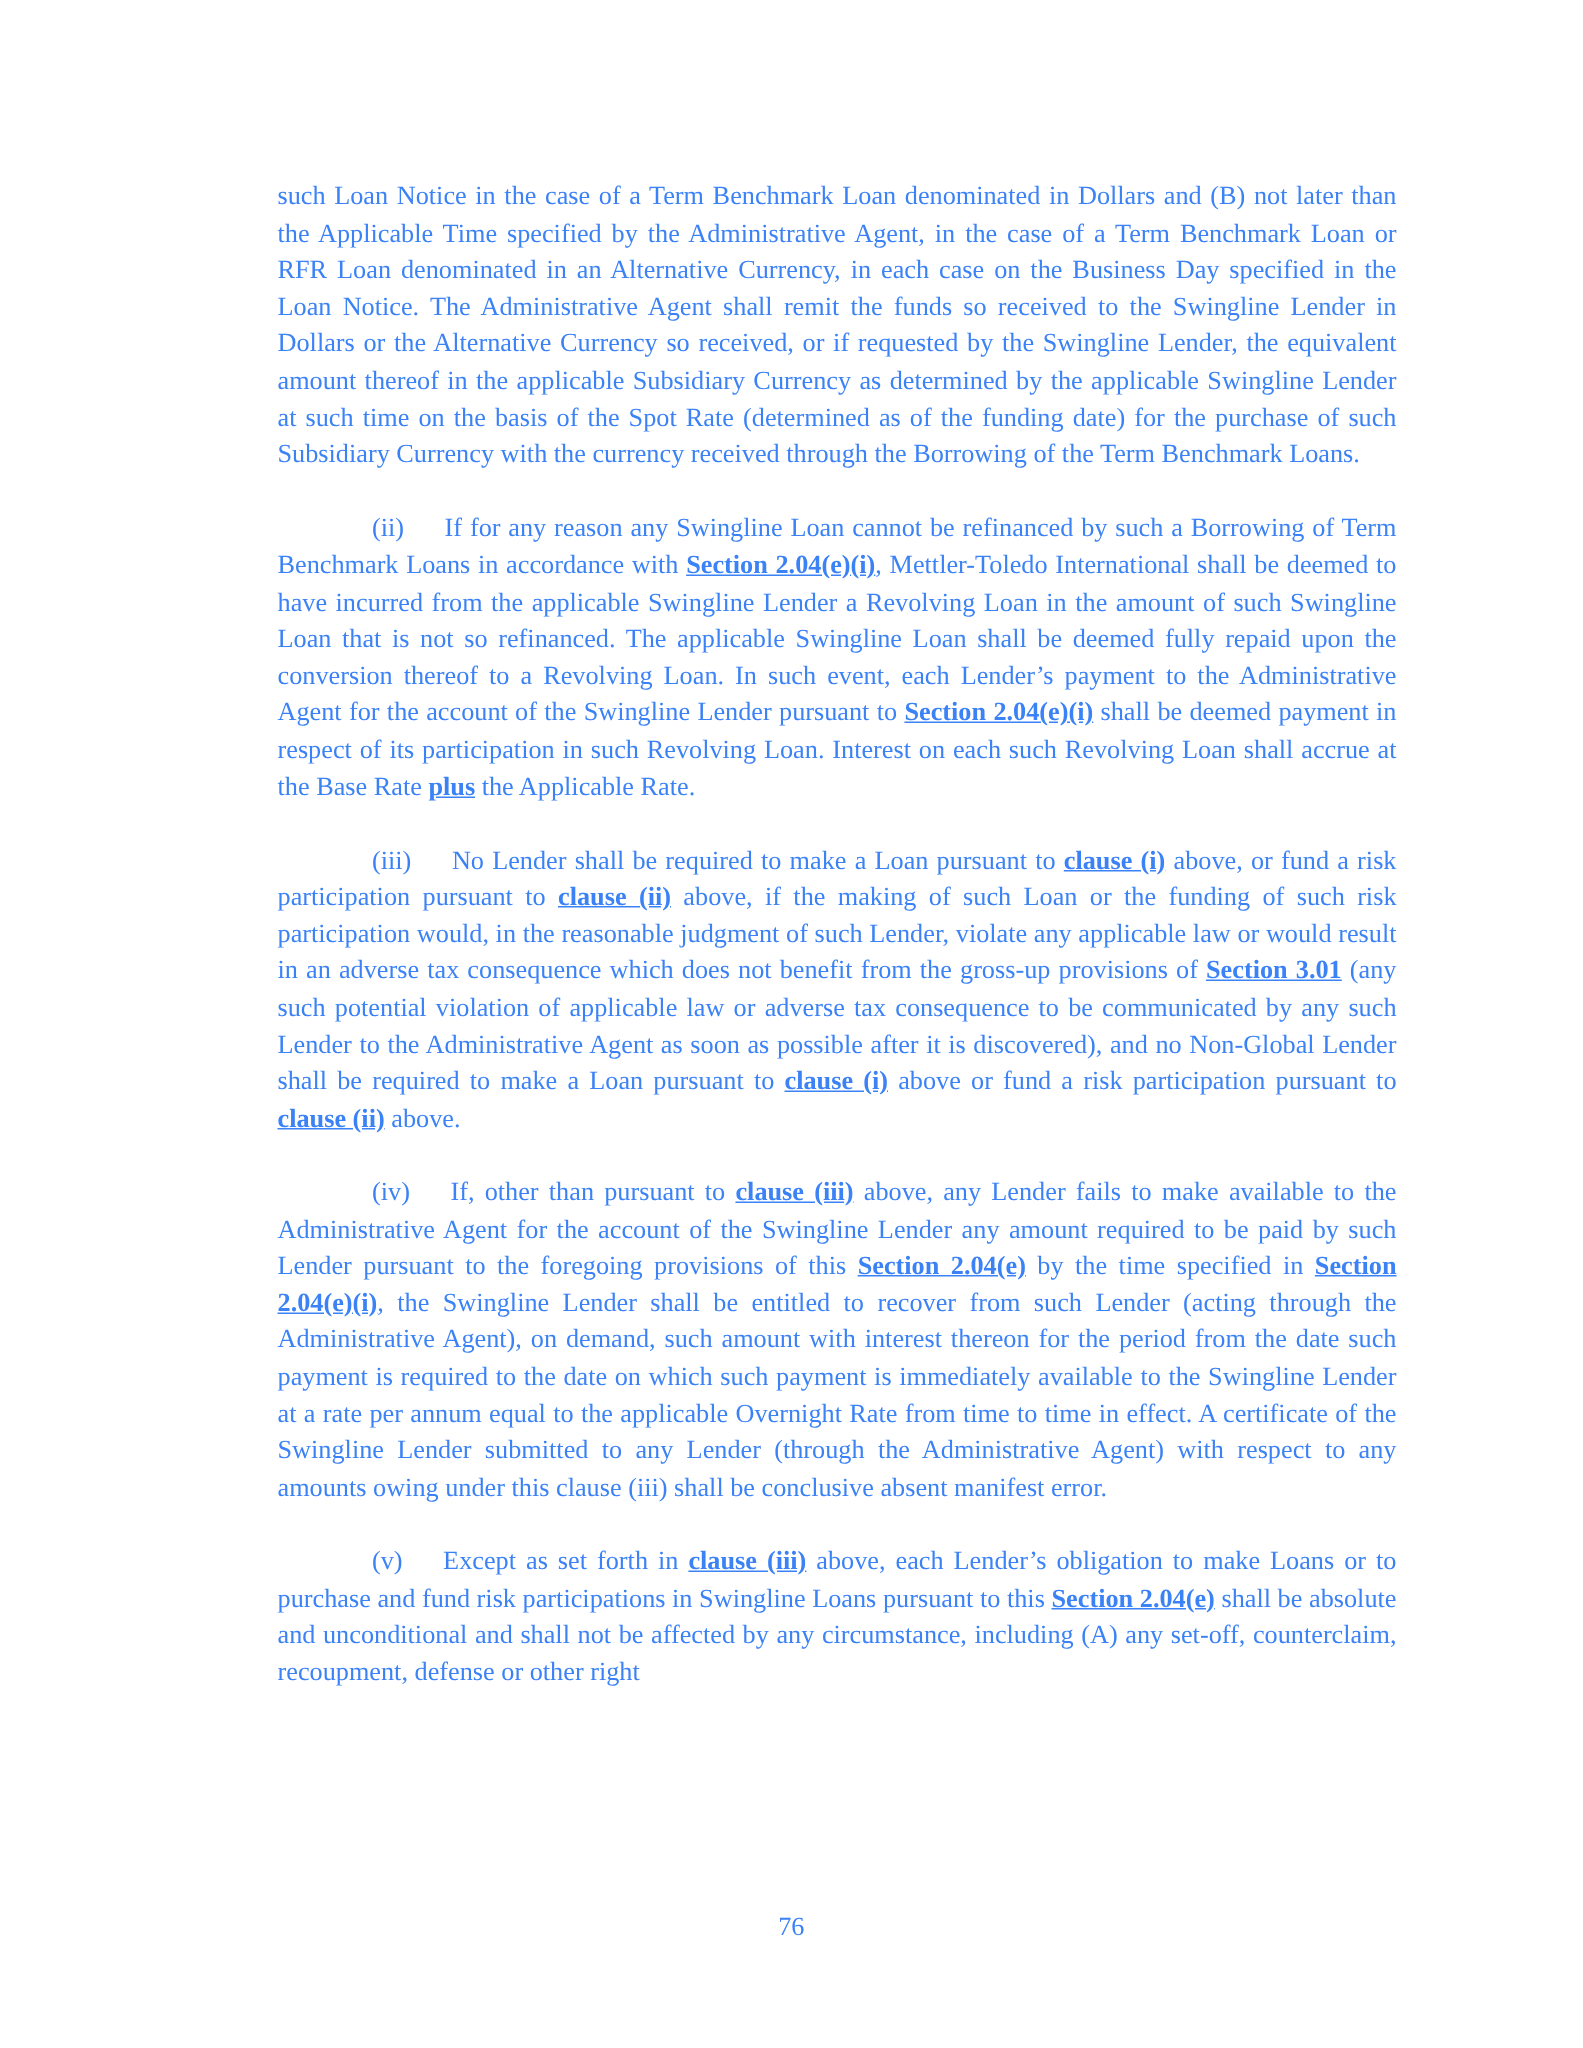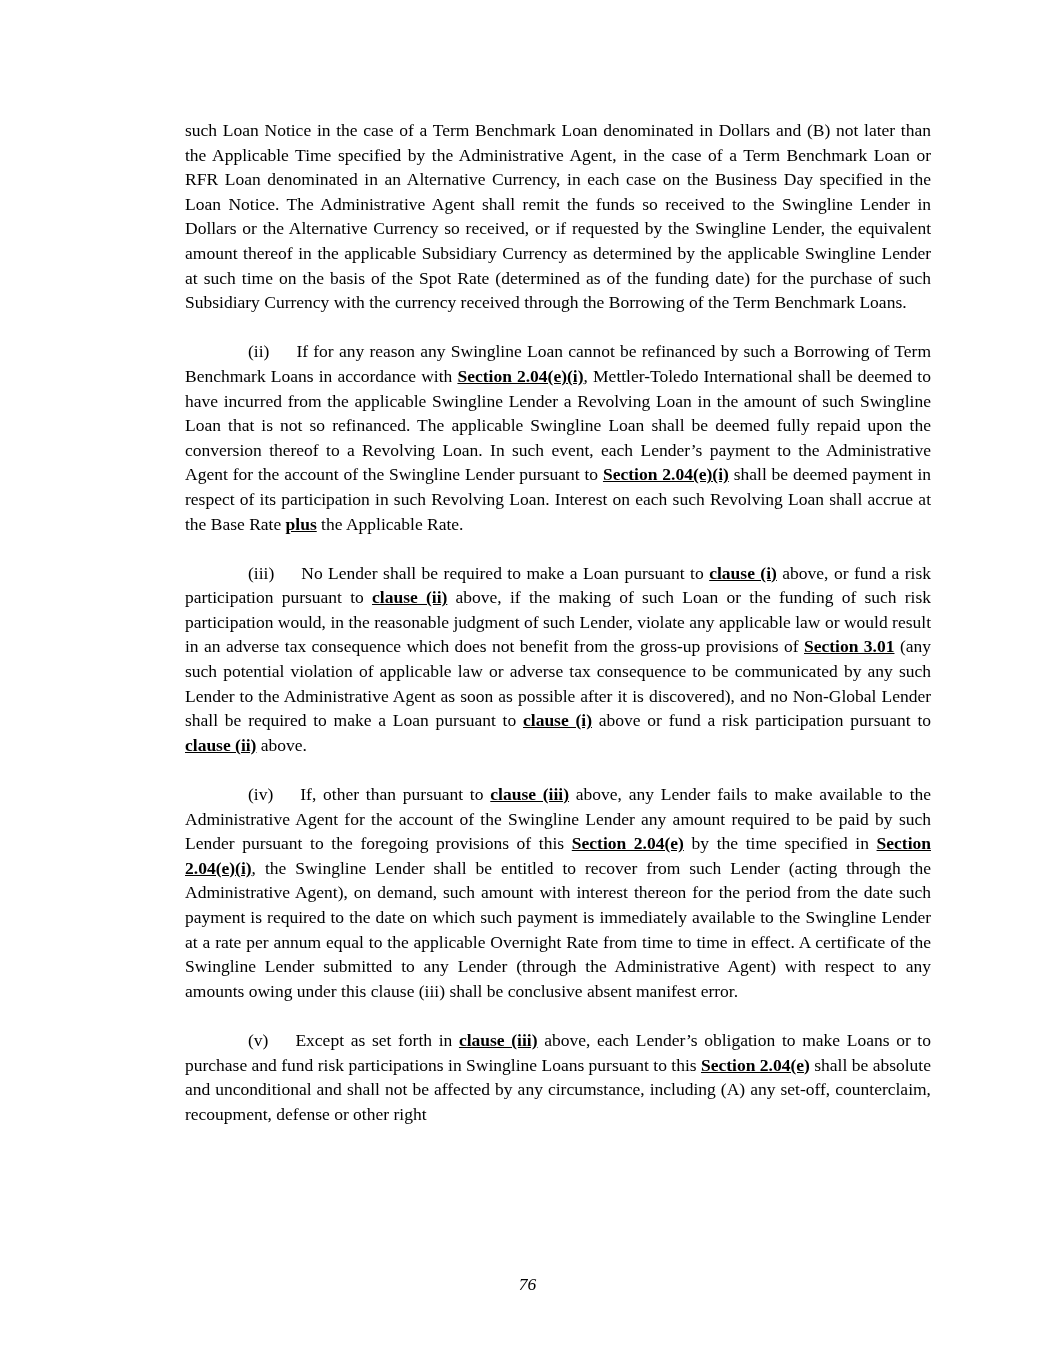--- a/index.html
+++ b/index.html
@@ -7,21 +7,21 @@
     padding: 0;
     background: #e8e8e8;
   }
   .page {
     position: relative;
     width: 1055px;
     height: 1365px;
     margin: 0 auto;
     background: #ffffff;
     font-family: "Liberation Serif", serif;
-    color: #000000;
+    color: #3b82f6;
     overflow: hidden;
   }
   .content {
     position: absolute;
     left: 185px;
     top: 118px;
     width: 746px;
     text-align: justify;
     font-size: 17.5px;
     line-height: 24.6px;
@@ -42,21 +42,20 @@
     font-weight: bold;
   }
   .page-number {
     position: absolute;
     left: 0;
     width: 100%;
     top: 1272px;
     text-align: center;
     font-size: 17.5px;
     line-height: 24.6px;
-    font-style: italic;
   }
 </style>
 </head>
 <body>
 
 <div class="page">
   <div class="content" id="doc-body">
       <p class="para"><span class="">such Loan Notice in the case of a Term Benchmark Loan denominated in Dollars and (B) not later than the Applicable Time specified by the Administrative Agent, in the case of a Term Benchmark Loan or RFR Loan denominated in an Alternative Currency, in each case on the Business Day specified in the Loan Notice.  The Administrative Agent shall remit the funds so received to the Swingline Lender in Dollars or the Alternative Currency so received, or if requested by the Swingline Lender, the equivalent amount thereof in the applicable Subsidiary Currency as determined by the applicable Swingline Lender at such time on the basis of the Spot Rate (determined as of the funding date) for the purchase of such Subsidiary Currency with the currency received through the Borrowing of the Term Benchmark Loans.</span></p>
       <p class="para labeled"><span>(ii)</span><span class="tab"></span><span class="">If for any reason any Swingline Loan cannot be refinanced by such a Borrowing of Term Benchmark Loans in accordance with </span><span class="u">Section 2.04(e)(i)</span><span class="">, Mettler-Toledo International shall be deemed to have incurred from the applicable Swingline Lender a Revolving Loan in the amount of such Swingline Loan that is not so refinanced. The applicable Swingline Loan shall be deemed fully repaid upon the conversion thereof to a Revolving Loan. In such event, each Lender’s payment to the Administrative Agent for the account of the Swingline Lender pursuant to </span><span class="u">Section 2.04(e)(i)</span><span class=""> shall be deemed payment in respect of its participation in such Revolving Loan. Interest on each such Revolving Loan shall accrue at the Base Rate </span><span class="u">plus</span><span class=""> the Applicable Rate.</span></p>
       <p class="para labeled"><span>(iii)</span><span class="tab"></span><span class="">No Lender shall be required to make a Loan pursuant to </span><span class="u">clause (i)</span><span class=""> above, or fund a risk participation pursuant to </span><span class="u">clause (ii)</span><span class=""> above, if the making of such Loan or the funding of such risk participation would, in the reasonable judgment of such Lender, violate any applicable law or would result in an adverse tax consequence which does not benefit from the gross-up provisions of </span><span class="u">Section 3.01</span><span class=""> (any such potential violation of applicable law or adverse tax consequence to be communicated by any such Lender to the Administrative Agent as soon as possible after it is discovered), and no Non-Global Lender shall be required to make a Loan pursuant to </span><span class="u">clause (i)</span><span class=""> above or fund a risk participation pursuant to </span><span class="u">clause (ii)</span><span class=""> above.</span></p>

